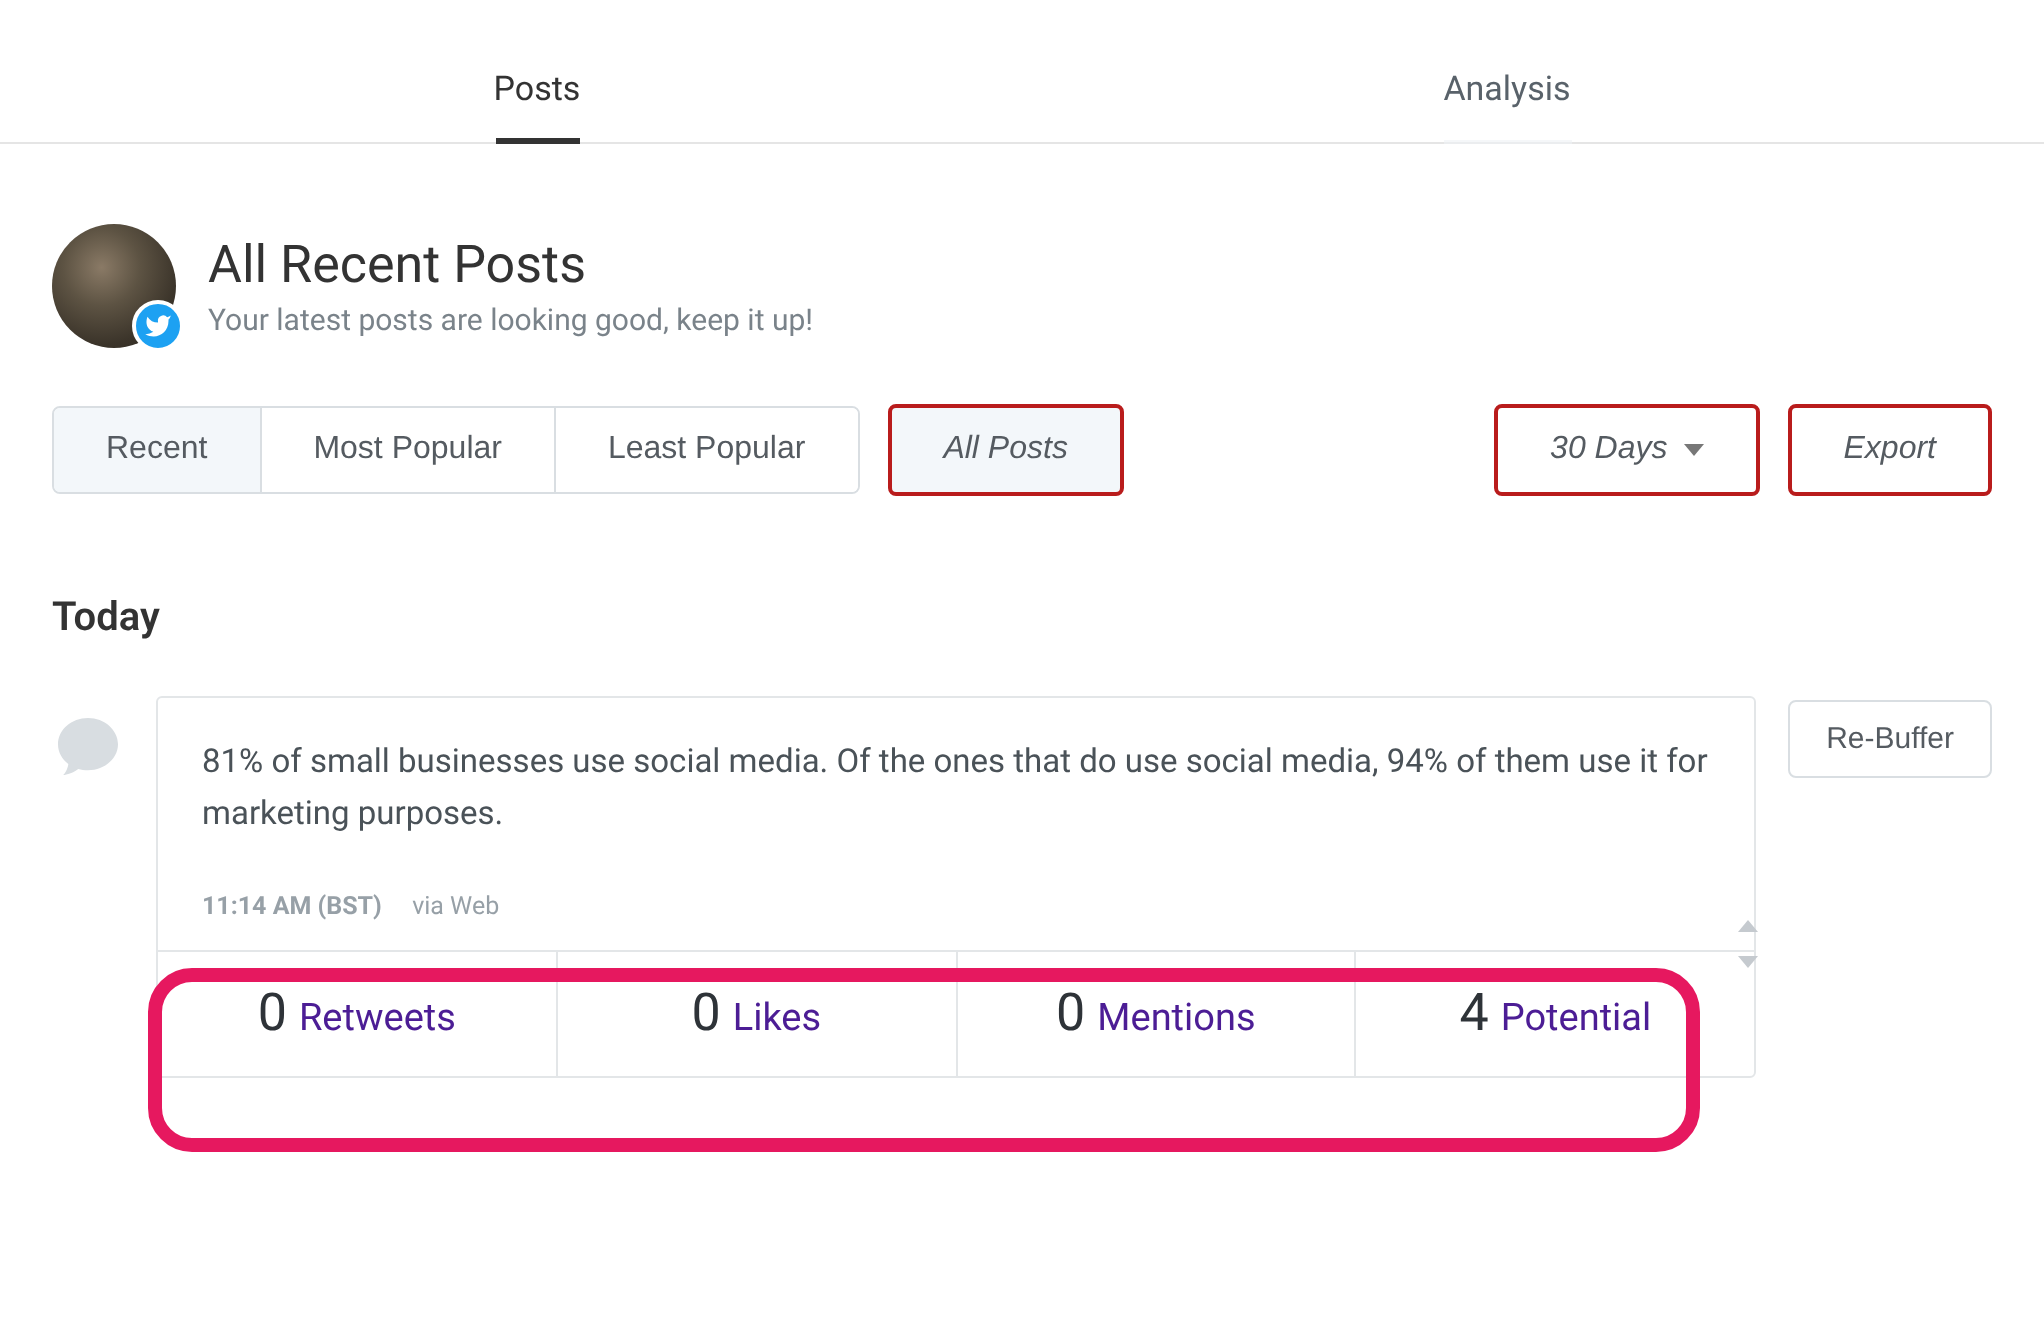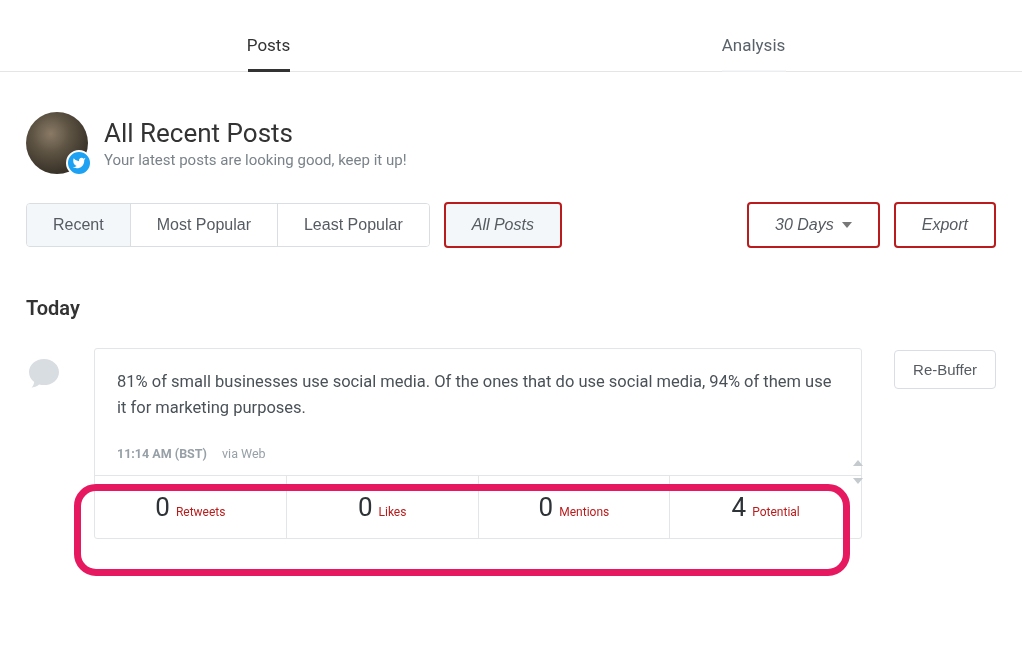--- a/index.html
+++ b/index.html
@@ -142,21 +142,21 @@
     border-top: 6px solid #777;
   }
   .section-title {
     font-size: 20px;
     font-weight: 600;
     color: #333;
     margin-bottom: 18px;
   }
   .post-row {
     display: flex;
-    gap: 32px;
+    gap: 16px;
     align-items: flex-start;
     margin-top: 28px;
   }
   .chat-icon {
     width: 36px; height: 36px;
     margin-top: 8px;
   }
   .chat-icon svg { width: 36px; height: 36px; fill: #d8dde1; }
   .post-card {
     flex: 1;
@@ -207,22 +207,22 @@
     justify-content: center;
     gap: 6px;
   }
   .stat:last-child { border-right: none; }
   .stat .num {
     font-size: 26px;
     font-weight: 400;
     color: #2e3338;
   }
   .stat .lbl {
-    font-size: 12px;
-    color: #b91c1c;
+    font-size: 19px;
+    color: #4c1d95;
   }
   .rebuffer {
     border: 1px solid #d9dee2;
     border-radius: 4px;
     padding: 10px 18px;
     font-size: 15px;
     color: #555b61;
     background: #fff;
     cursor: pointer;
     align-self: flex-start;

